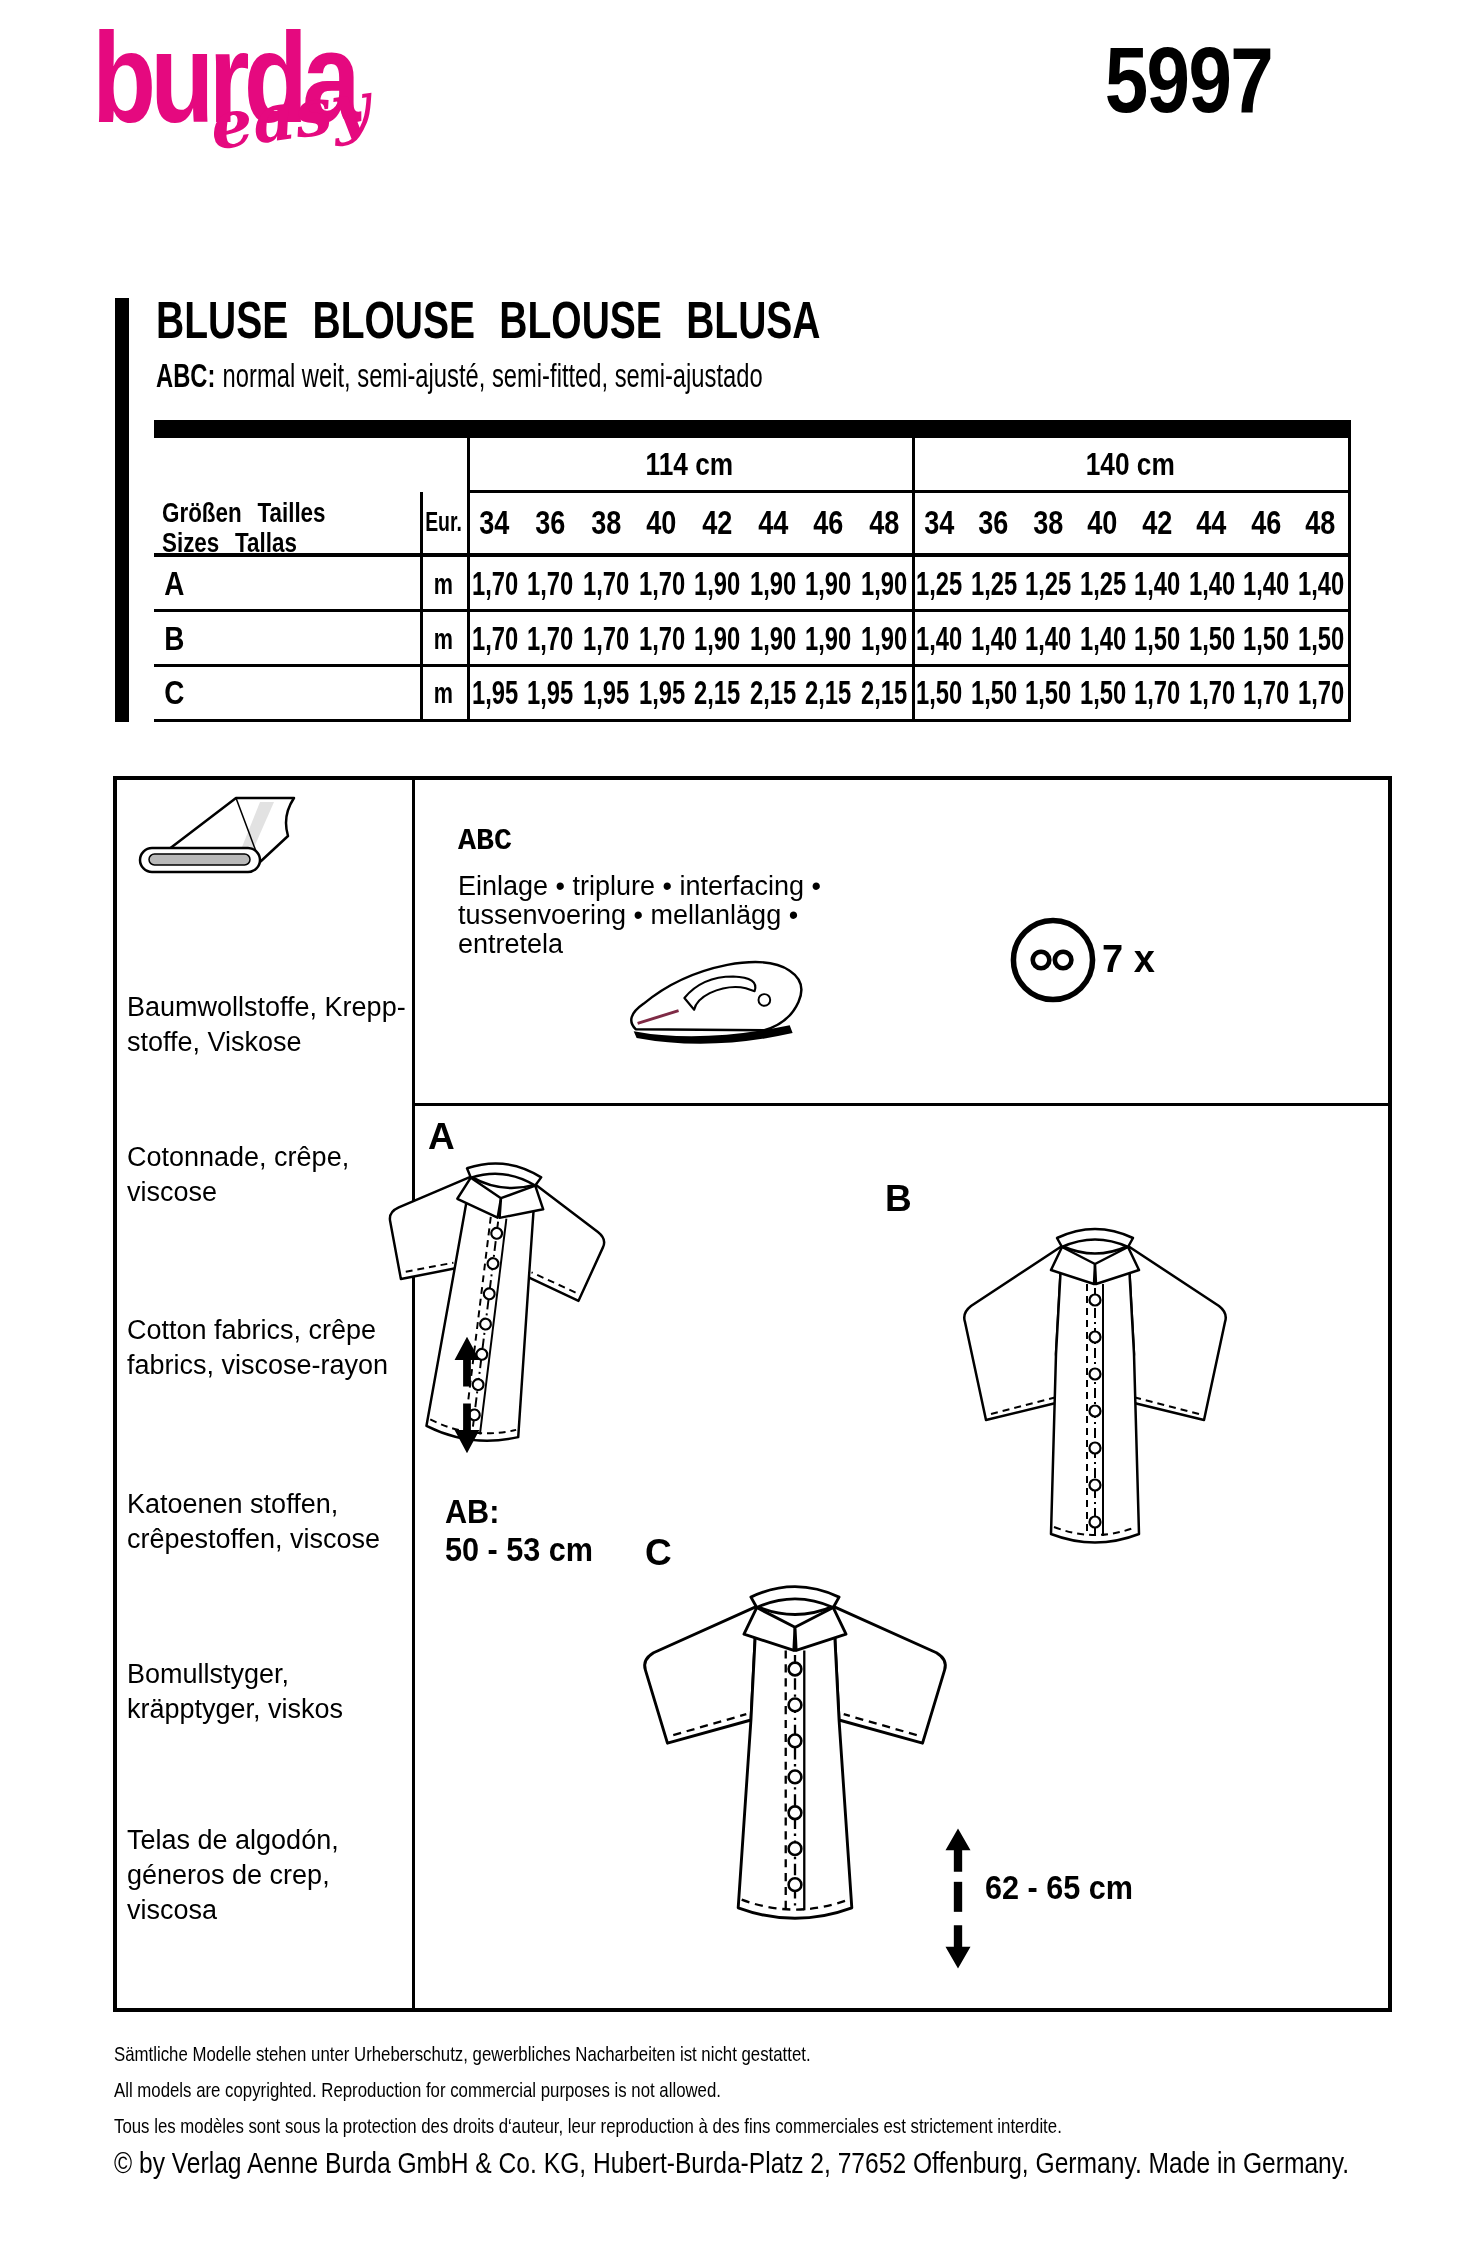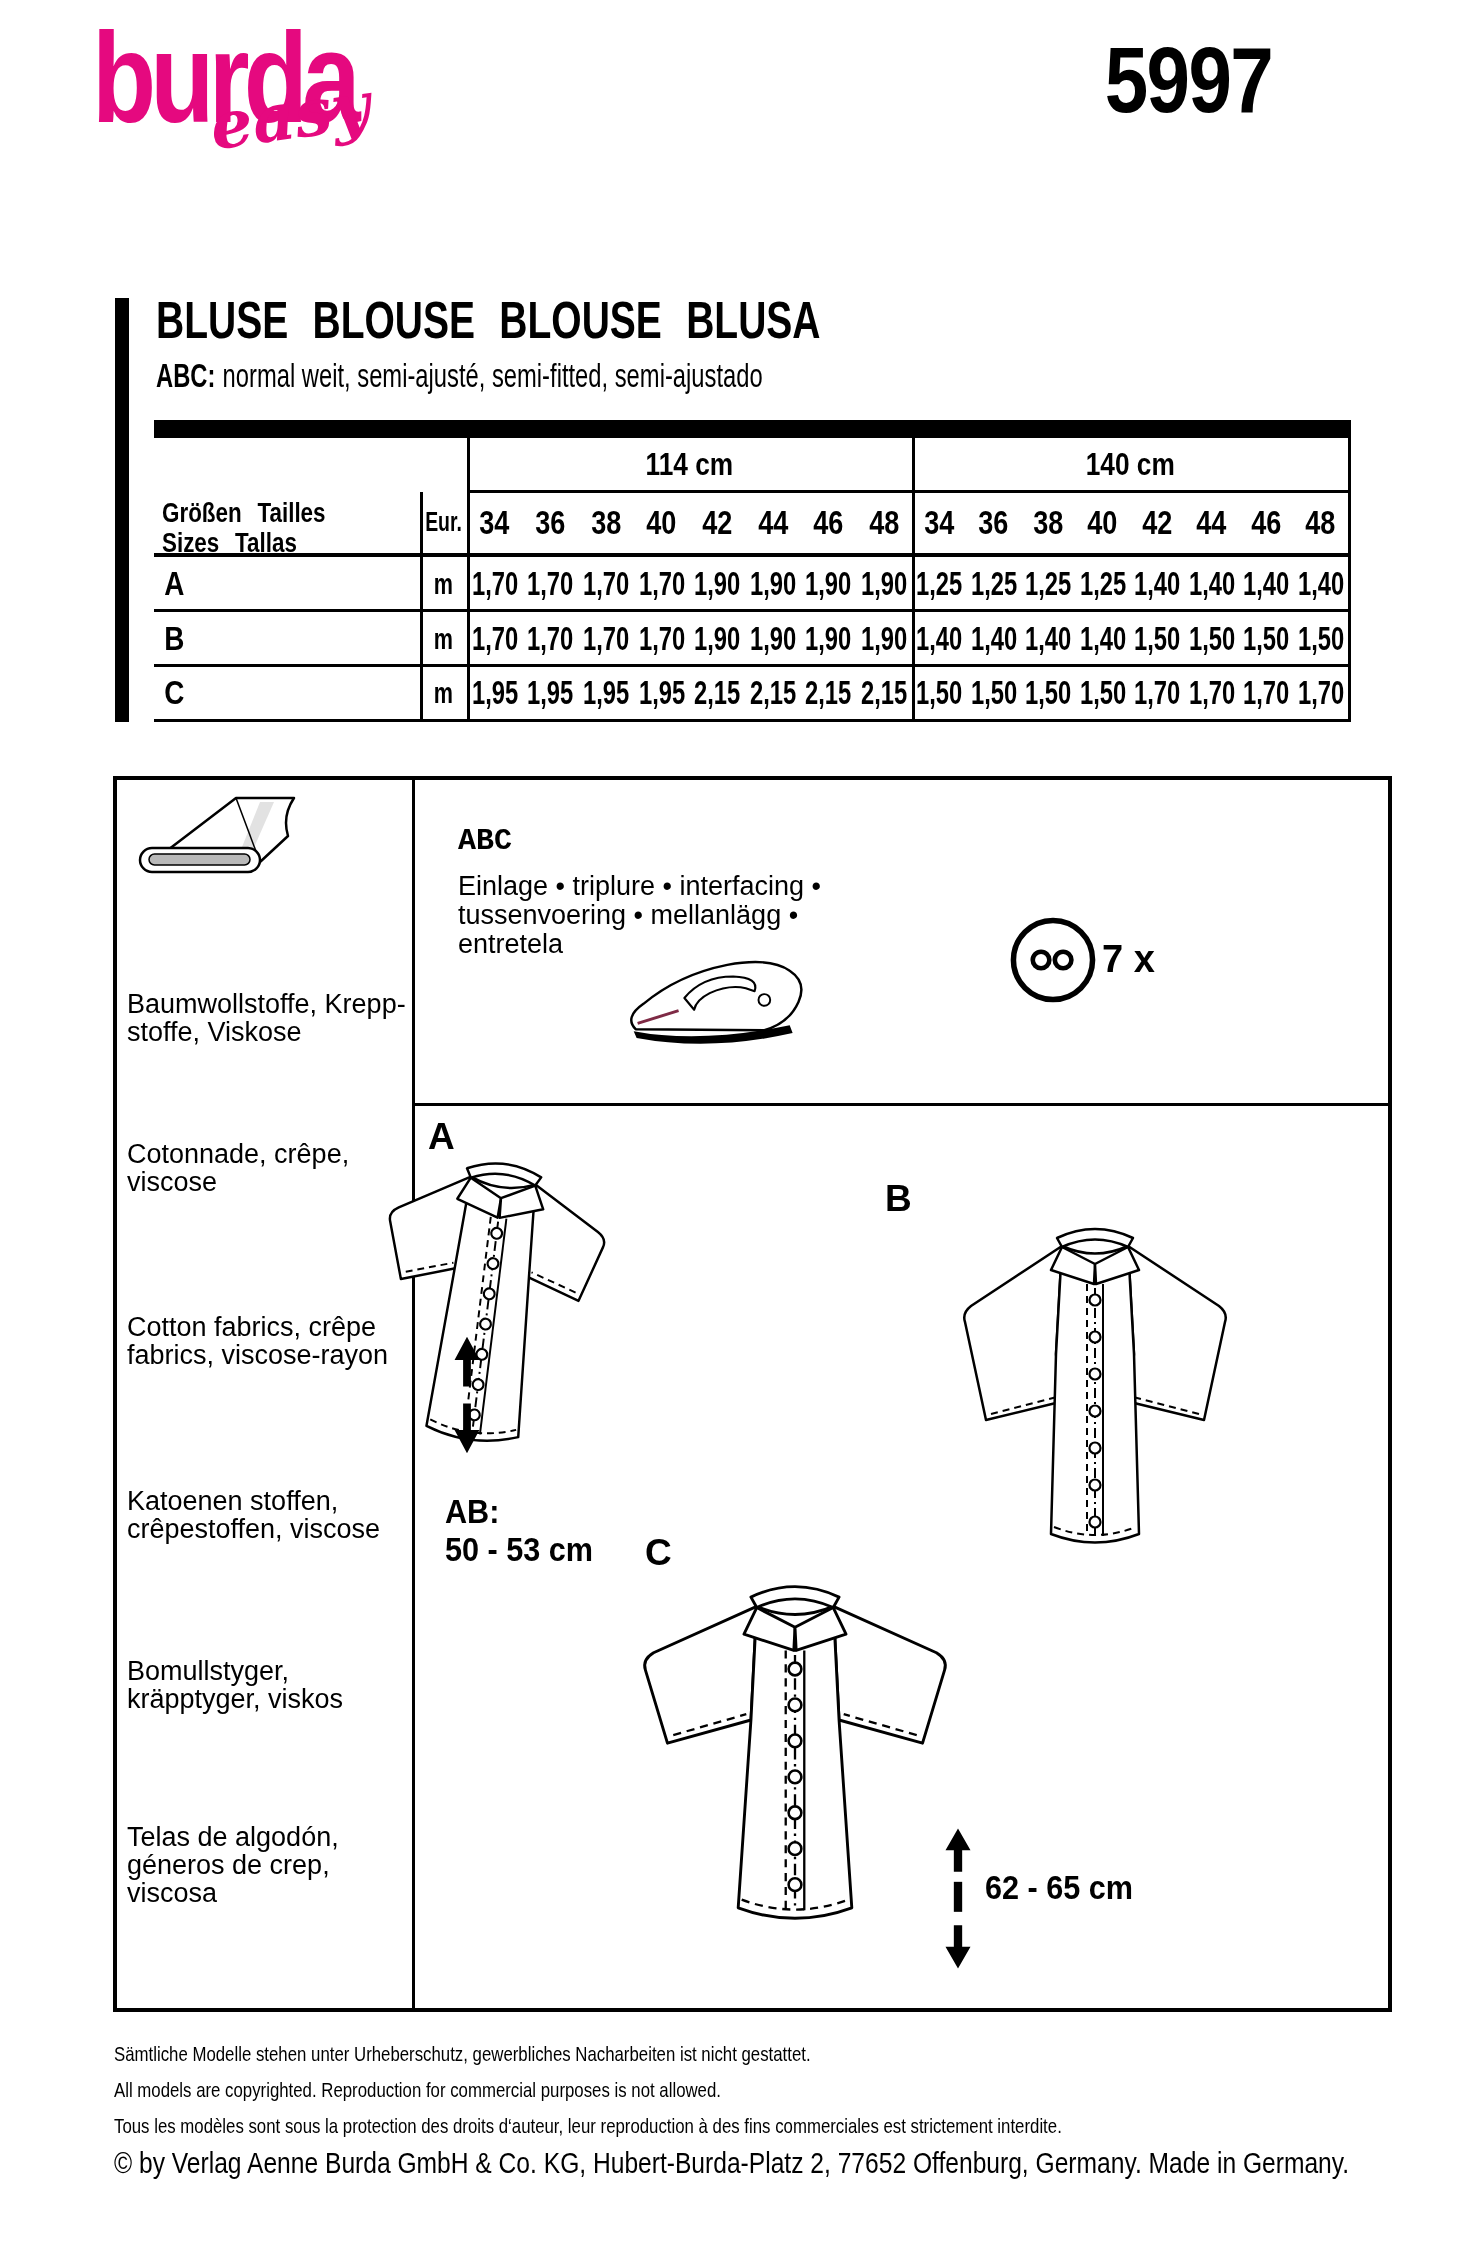--- a/index.html
+++ b/index.html
@@ -21,21 +21,21 @@
   .size-table{left:154px;top:420px;width:1197px;height:302px;}
   .tl{position:absolute;background:#000;}
   .tc{position:absolute;display:flex;align-items:center;justify-content:center;font-weight:bold;white-space:nowrap;}
   .tc.left{justify-content:flex-start;padding-left:8px;box-sizing:border-box;}
   .cx{display:inline-block;transform:scaleX(.72);}
   .cx8{display:inline-block;transform:scaleX(.82);}
   .rowhdr{left:8px;top:78px;font-size:28px;font-weight:bold;line-height:30px;transform:scaleX(.8);transform-origin:left top;word-spacing:12px;white-space:nowrap;}
 
   
   .big-box{left:113px;top:776px;width:1271px;height:1228px;border:4px solid #000;}
-  .fabric-note{position:absolute;left:10px;width:280px;font-size:27px;line-height:28px;white-space:pre-line;}
+  .fabric-note{position:absolute;left:10px;width:280px;font-size:27px;line-height:35px;white-space:pre-line;}
   .abc-heading{left:341px;top:44px;font-size:30px;font-weight:bold;font-family:Liberation Mono, monospace;}
   .interfacing-text{left:341px;top:92px;font-size:27px;line-height:29px;white-space:pre-line;}
   .btn-count{left:985px;top:158px;font-size:38px;font-weight:bold;text-align:center;}
   .view-label{font-size:37px;font-weight:bold;}
   .dim-label{font-size:34px;font-weight:bold;white-space:nowrap;transform:scaleX(.9);transform-origin:left top;}
 
   
   .foot-small{left:114px;font-size:21px;white-space:nowrap;transform:scaleX(.8);transform-origin:left top;}
   .foot-big{left:114px;top:2146px;font-size:30px;white-space:nowrap;transform:scaleX(.82);transform-origin:left top;}
 </style>

